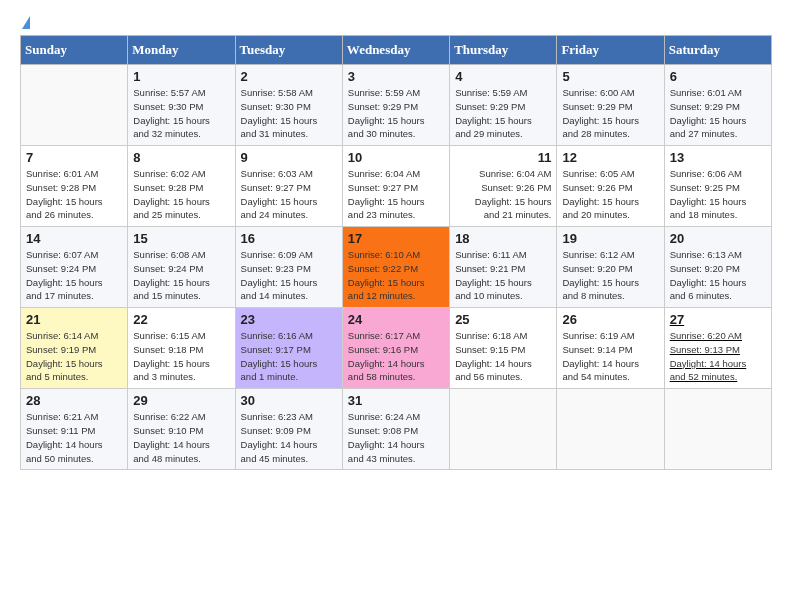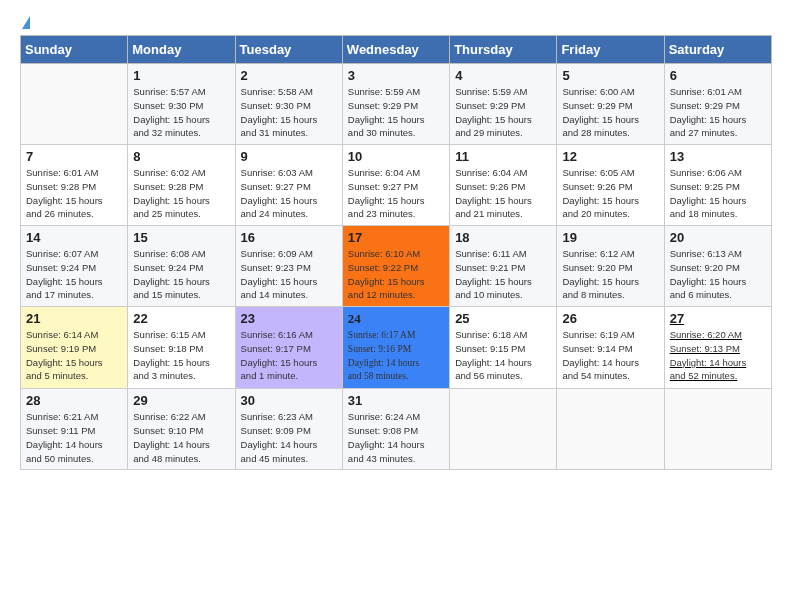--- a/index.html
+++ b/index.html
@@ -62,20 +62,21 @@
       margin-top: 4px;
     }
     .calendar th {
       background-color: #3e6eb0;
       color: #fff;
       font-size: 13px;
       font-weight: bold;
       padding: 6px 4px;
       text-align: left;
       border: 1px solid #bbb;
+      font-family: Liberation Serif, serif;
     }
     .calendar td {
       border: 1px solid #ccc;
       vertical-align: top;
       padding: 4px 5px;
       width: calc(100% / 7);
       min-height: 80px;
       background: #fff;
     }
     .calendar tr:nth-child(odd) td {
@@ -198,21 +199,21 @@
 Daylight: 15 hours
 and 24 minutes.</div>
           </td>
           <td style="background: rgb(255, 255, 255);">
             <span class="day-number">10</span>
             <div class="day-info" style="white-space: pre-line;">Sunrise: 6:04 AM
 Sunset: 9:27 PM
 Daylight: 15 hours
 and 23 minutes.</div>
           </td>
-          <td style="background: rgb(255, 255, 255);">
+          <td style="background: rgb(255, 255, 255); text-align: right;">
             <span class="day-number">11</span>
             <div class="day-info" style="white-space: pre-line;">Sunrise: 6:04 AM
 Sunset: 9:26 PM
 Daylight: 15 hours
 and 21 minutes.</div>
           </td>
           <td style="background: rgb(255, 255, 255);">
             <span class="day-number">12</span>
             <div class="day-info" style="white-space: pre-line;">Sunrise: 6:05 AM
 Sunset: 9:26 PM
@@ -293,21 +294,21 @@
 Daylight: 15 hours
 and 3 minutes.</div>
           </td>
           <td style="background: #c4b5fd;">
             <span class="day-number">23</span>
             <div class="day-info" style="white-space: pre-line;">Sunrise: 6:16 AM
 Sunset: 9:17 PM
 Daylight: 15 hours
 and 1 minute.</div>
           </td>
-          <td style="background: #3b82f6; font-family: Liberation Serif, serif;">
+          <td style="background: #f9a8d4;">
             <span class="day-number">24</span>
             <div class="day-info" style="white-space: pre-line;">Sunrise: 6:17 AM
 Sunset: 9:16 PM
 Daylight: 14 hours
 and 58 minutes.</div>
           </td>
           <td style="background: rgb(255, 255, 255);">
             <span class="day-number">25</span>
             <div class="day-info" style="white-space: pre-line;">Sunrise: 6:18 AM
 Sunset: 9:15 PM

